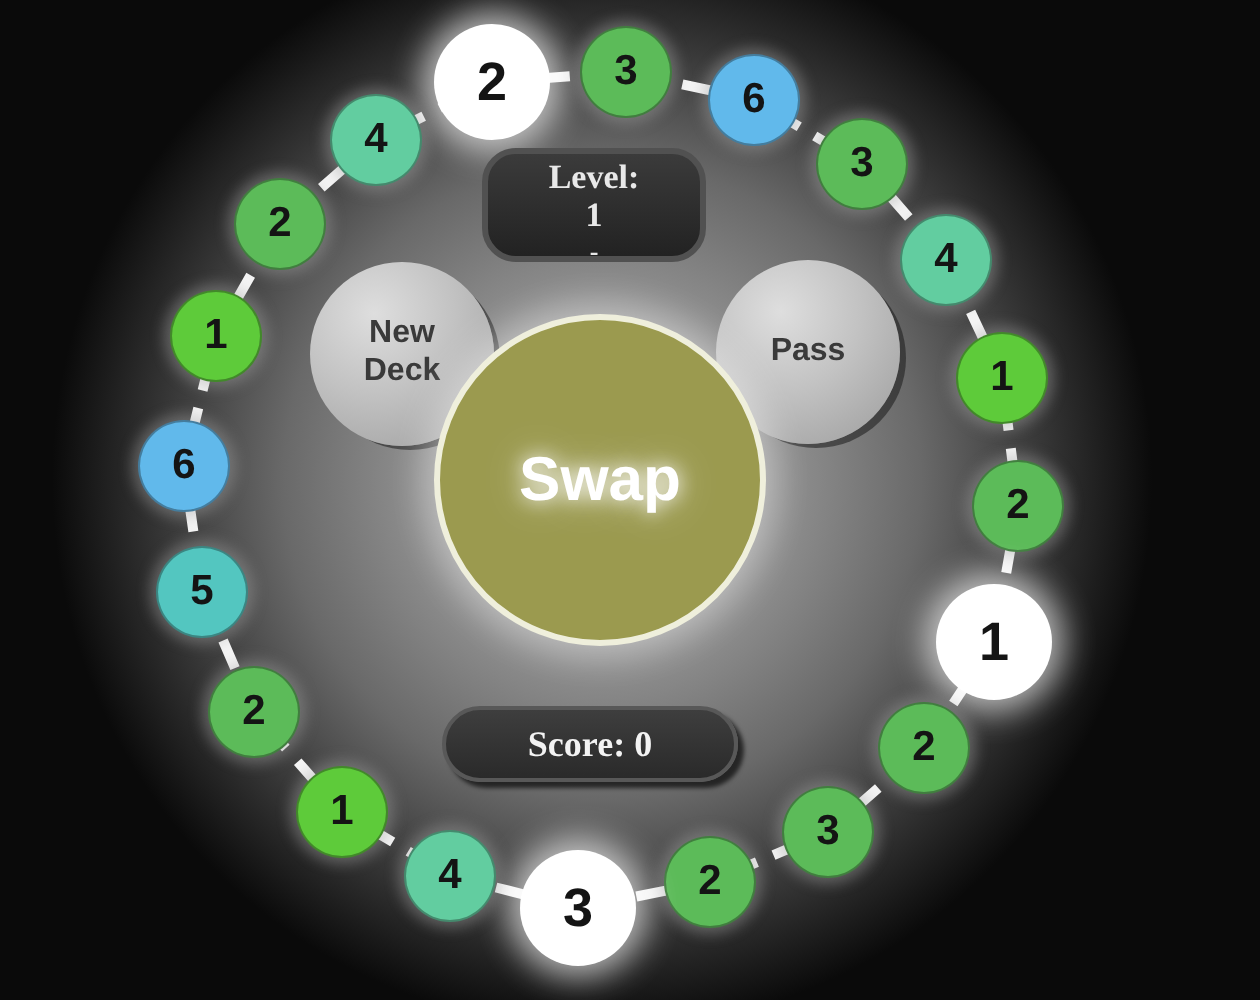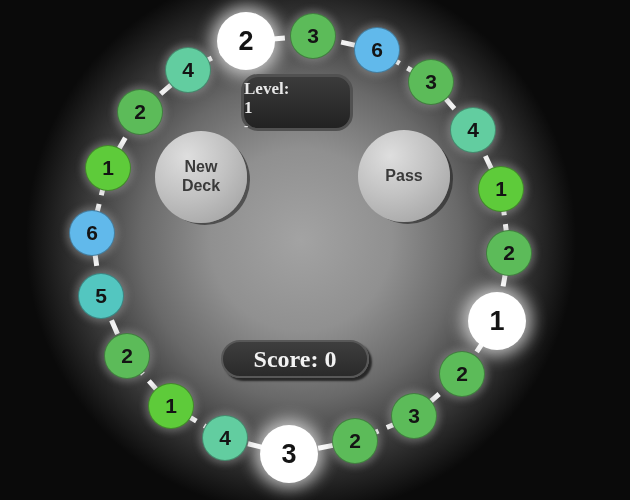--- a/index.html
+++ b/index.html
@@ -48,35 +48,35 @@
     left:217px; top:157px; width:166px; height:166px;
     background:#9b9a4f;
     border:3px solid #efefdc;
     box-shadow: 0 0 18px 4px rgba(255,255,255,0.45);
     color:#fff; font-weight:bold; font-size:31px;
     text-shadow: 0 0 9px rgba(255,255,255,0.95), 0 0 20px rgba(255,255,255,0.6);
   }
 
   .hud-panel {
     position:absolute; color:#e8e8e8;
-    font-family:"Liberation Serif", serif; font-weight:bold; 
+    font-family:"Liberation Serif", serif; font-weight:bold; text-align:center;
   }
   #level-panel {
     left:241px; top:74px; width:112px; height:57px;
     background: linear-gradient(180deg, #3b3b3b, #222);
     border:3px solid #515151; border-radius:17px; padding-top:3px;
   }
   #level-panel .ln { font-size:17px; line-height:1.1; }
   #level-panel .sub { font-size:13px; line-height:1; margin-top:2px; }
   #score-panel {
-    left:221px; top:340px; width:148px; height:38px;
+    left:221px; top:353px; width:148px; height:38px;
     background: linear-gradient(180deg, #3e3e3e, #2a2a2a);
     border:2px solid #585858; border-radius:19px;
     display:flex; align-items:center; justify-content:center;
-    font-size:24px; color:#f3f3f3;
+    font-size:18px; color:#f3f3f3;
     box-shadow: 3px 3px 2px rgba(0,0,0,0.65);
   }
 </style>
 </head>
 <body>
 
 <div class="stage">
   <div class="glow"></div>
 
   <svg class="ring-line" width="630" height="500">
@@ -114,17 +114,20 @@
 
   <div id="pass" class="round-btn gray-btn">
     <span>Pass</span>
   </div>
 
   <div id="new-deck" class="round-btn gray-btn">
     <span>New</span>
     <span>Deck</span>
   </div>
 
+  <div id="swap" class="round-btn" style="background: rgb(155, 154, 79);">
+    <span>Swap</span>
+  </div>
 
   <div id="score-panel" class="hud-panel">
     <span>Score: 0</span>
   </div>
 </div>
 
 </body></html>

